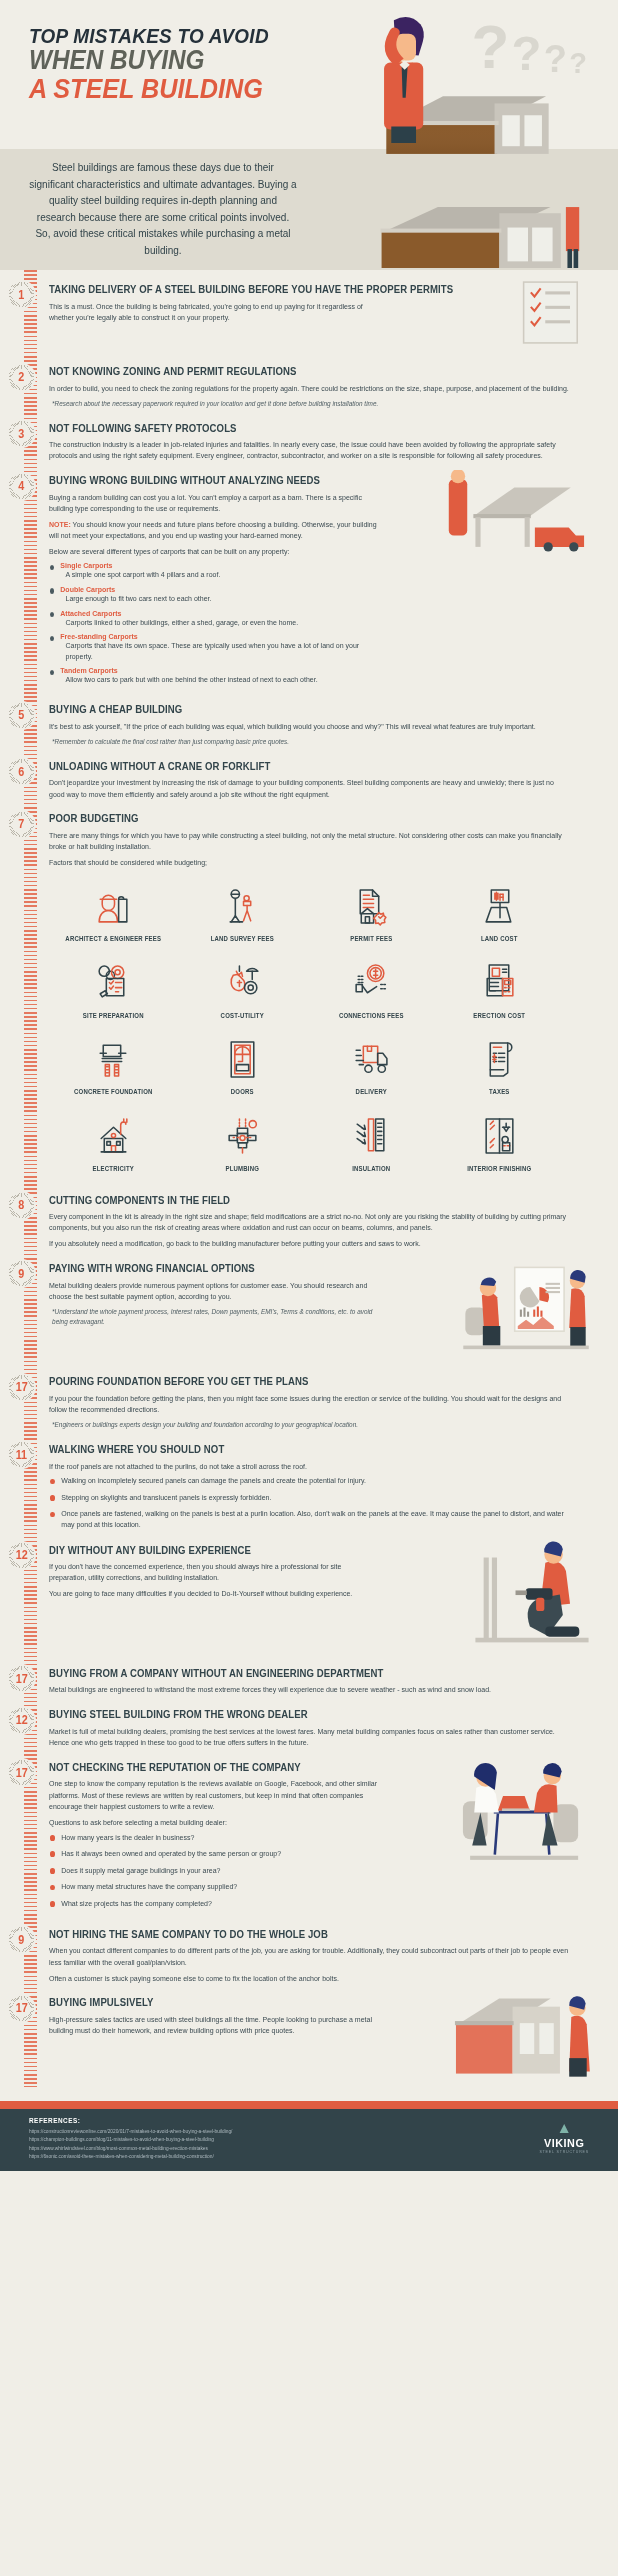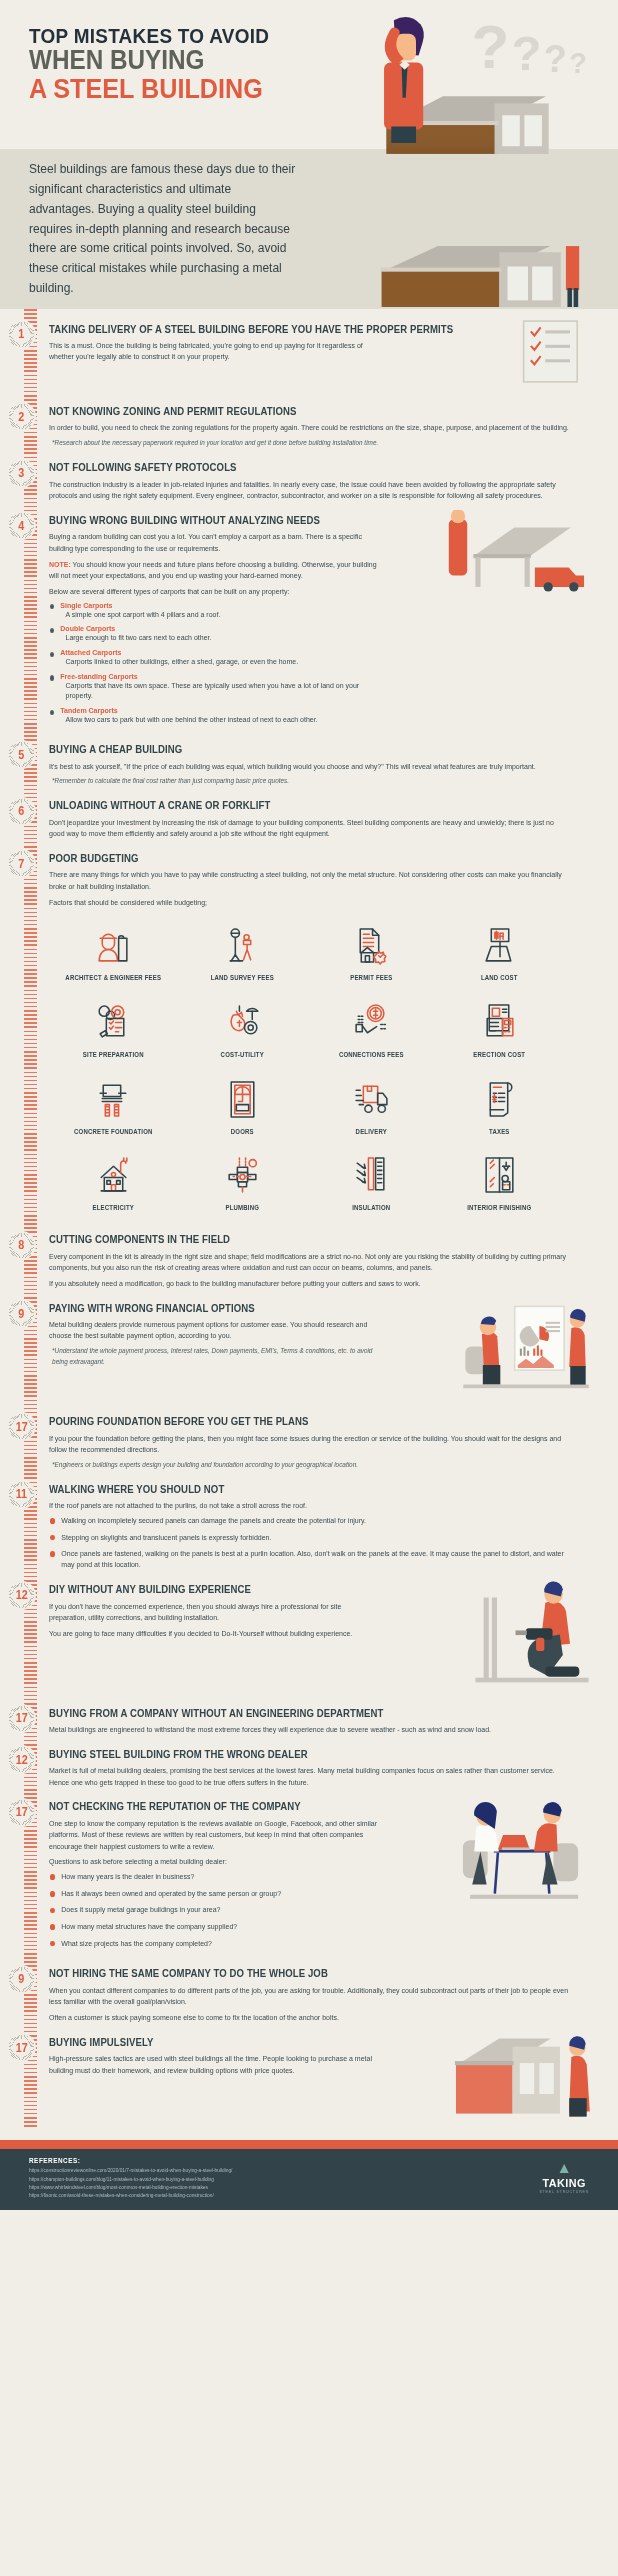--- a/index.html
+++ b/index.html
@@ -6,21 +6,21 @@
   body {
     width: 618px;
     background: #f0eee7;
     font-family: "Liberation Sans", sans-serif;
     color: #32444a;
   }
   .page { width: 618px; position: relative; overflow: hidden; }
 
   
   .hero { position: relative; height: 149px; background: #f0eee7; }
-  .hero-text { position: absolute; left: 29px; top: 25px; z-index: 4; }
+  .hero-text { position: absolute; left: 29px; top: 25px; z-index: 4; font-style: italic; }
   .hero-l1 {
     font-size: 20.6px; font-weight: 700; letter-spacing: 0.3px;
     color: #25313a; line-height: 1.02;
     font-family: "Liberation Sans Narrow","Liberation Sans", sans-serif;
     transform: scaleX(.92); transform-origin: left center;
   }
   .hero-l2 {
     font-size: 27px; font-weight: 700; color: #5f6259; line-height: 1.0;
     transform: scaleX(.9); transform-origin: left center; margin-top: 1px;
   }
@@ -36,21 +36,21 @@
   .q4 { font-size: 29px; }
   .hero-person { position: absolute; left: 355px; top: 9.3px; z-index: 3; }
   .hero-bldg { position: absolute; left: 309px; top: 92px; z-index: 2; }
 
   
   .intro {
     position: relative; background: #dedbd0; min-height: 64px;
     padding: 11.3px 20.6px 10.3px 29px;
   }
   .intro p {
-    width: 268px; font-size: 12px; line-height: 1.65; color: #32444a;
+    width: 268px; font-size: 10px; line-height: 1.65; color: #32444a; text-align: center;
   }
   .intro-art { position: absolute; right: 0; bottom: 0; }
 
   
   .banner {
     position: relative; background: #e05c40; height: 23px;
     display: flex; align-items: center; justify-content: center;
   }
   .banner h2 {
     color: #fff; font-size: 11.3px; font-weight: 700; letter-spacing: 0.3px;
@@ -745,18 +745,18 @@
   <div class="refs">
     <h4>REFERENCES:</h4>
     <ul id="refs-list">
         <li>https://constructionreviewonline.com/2020/01/7-mistakes-to-avoid-when-buying-a-steel-building/</li>
         <li>https://champion-buildings.com/blog/11-mistakes-to-avoid-when-buying-a-steel-building</li>
         <li>https://www.whirlwindsteel.com/blog/most-common-metal-building-erection-mistakes</li>
         <li>https://6sonic.com/avoid-these-mistakes-when-considering-metal-building-construction/</li>
       </ul>
     <div class="logo">
       <div class="mark">▲</div>
-      <div class="wordmark">TAKING</div>
+      <div class="wordmark">VIKING</div>
       <div class="sub">STEEL STRUCTURES</div>
     </div>
   </div>
 </div>
 
 
 </body></html>

